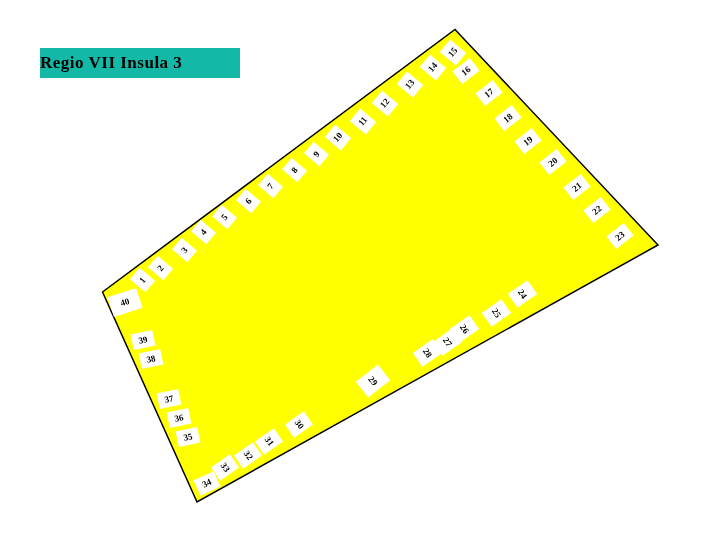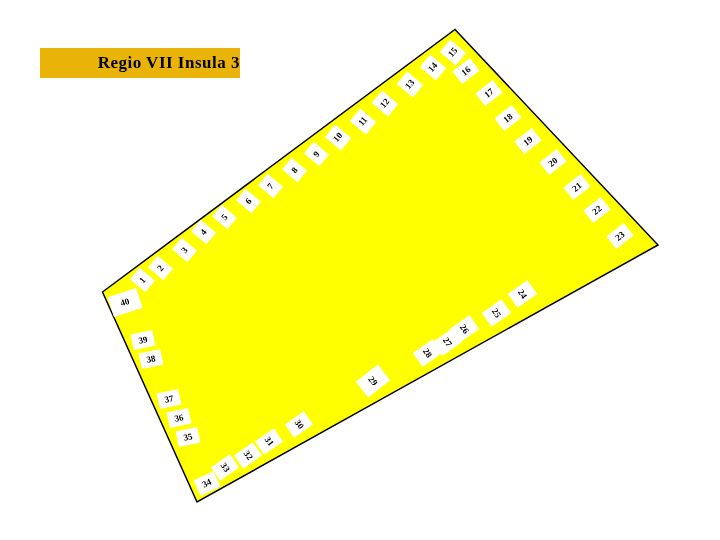--- a/index.html
+++ b/index.html
@@ -24,24 +24,24 @@
     font-size: 9px;
     line-height: 1;
     user-select: none;
   }
   .title-box {
     position: absolute;
     left: 40px;
     top: 48px;
     width: 200px;
     height: 30px;
-    background: #eab308;
+    background: #14b8a6;
     display: flex;
     align-items: center;
-    justify-content: flex-end;
+    justify-content: flex-start;
   }
   .title-box span {
     font-weight: bold;
     font-size: 17px;
     color: #000000;
     letter-spacing: 0.5px;
     white-space: nowrap;
   }
 </style>
 </head>

